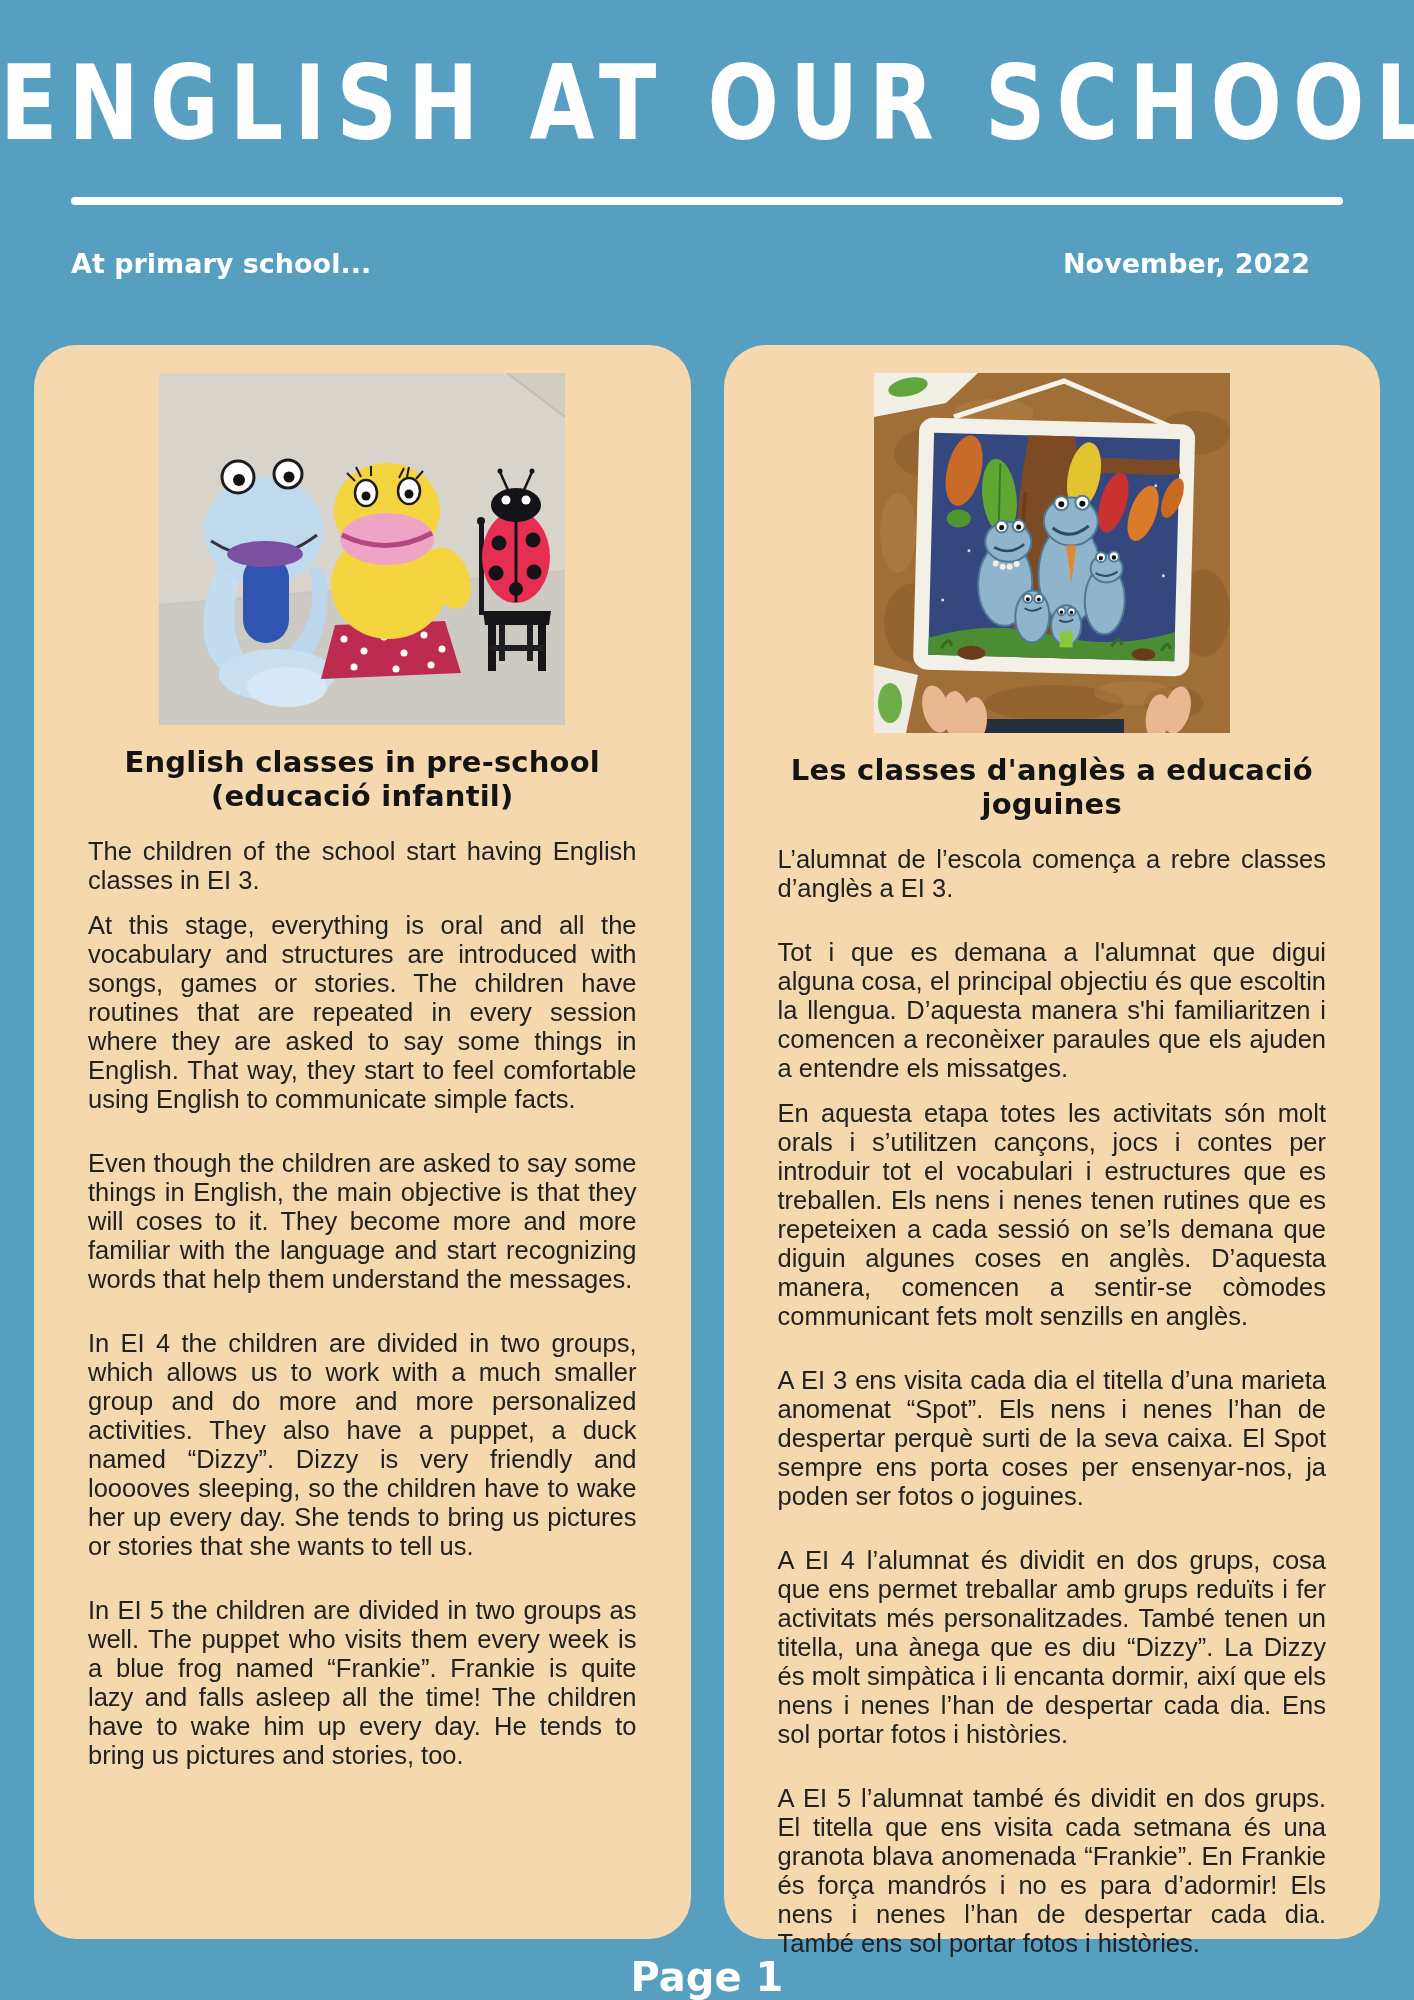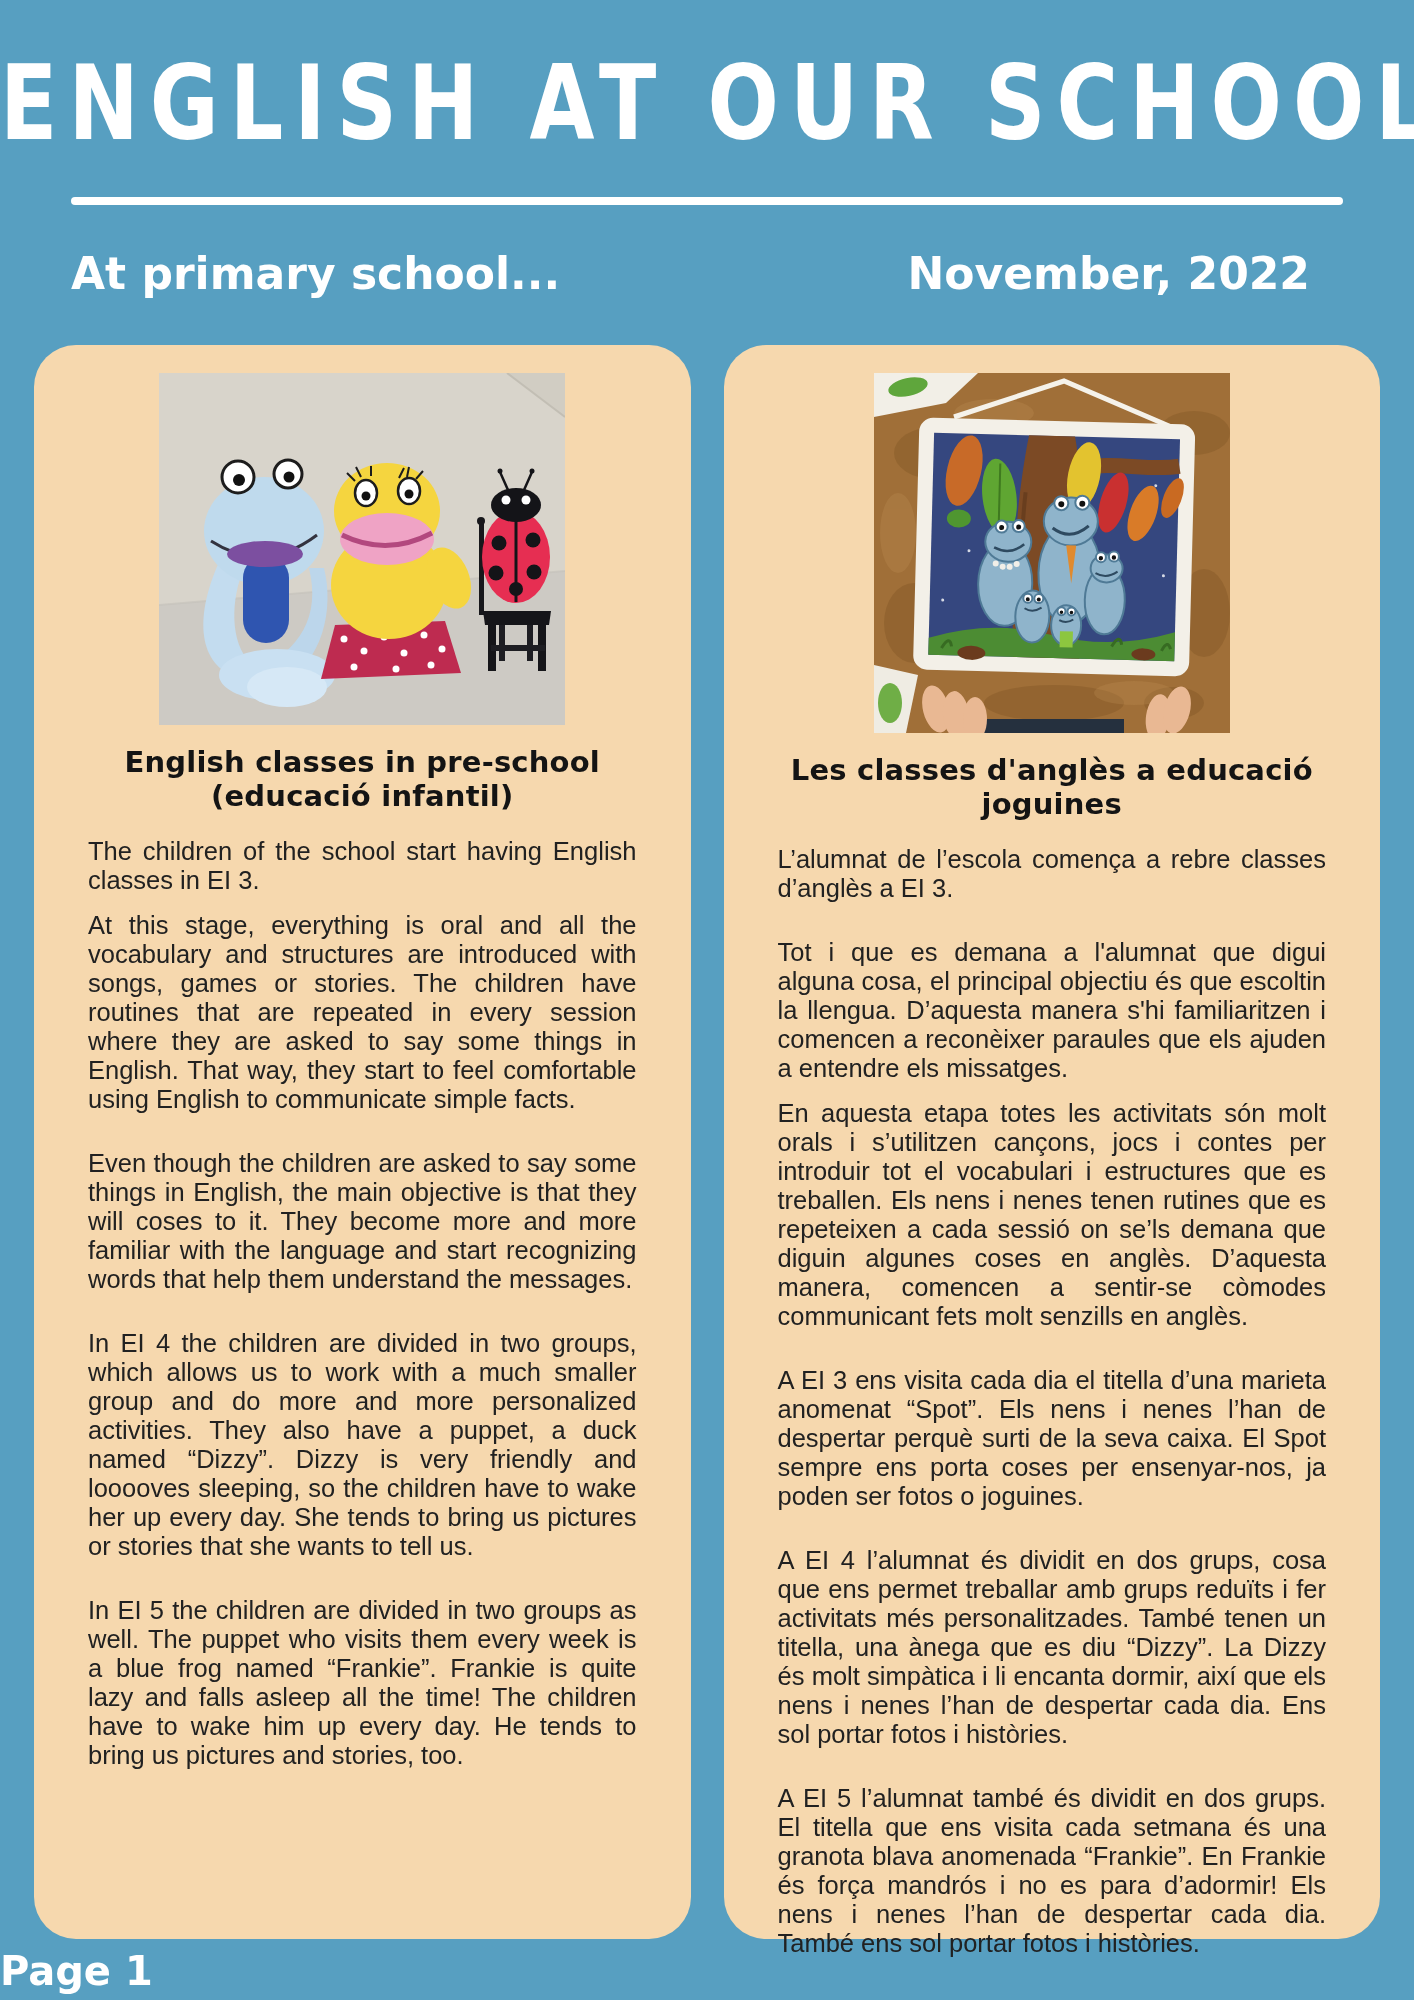--- a/index.html
+++ b/index.html
@@ -19,21 +19,21 @@
     transform:scale(1,1.22);transform-origin:top center;
     white-space:nowrap;
   }
   .title-rule{
     position:absolute;top:197px;left:71px;width:1272px;height:8px;
     background:#FFFFFF;border-radius:4px;
   }
   .subtitle-row{
     position:absolute;top:248px;left:71px;width:1239px;
     display:flex;justify-content:space-between;align-items:center;
-    color:#FFFFFF;font-size:44px;
+    color:#FFFFFF;font-size:27px;
   }
   
   .cards{
     position:absolute;top:345px;left:34px;width:1346px;height:1594px;
     display:flex;gap:33px;
   }
   .card{
     flex:1;background:#F6D8AE;border-radius:42px;
     padding:26px 38px 0 38px;box-sizing:border-box;
   }
@@ -44,22 +44,22 @@
   }
   .card-body{
     margin-top:24px;color:#212121;
     font-size:25.5px;line-height:29px;text-align:justify;
   }
   .para{margin:16px;}
   .para.gap{margin-top:35px;}
   .para.italic{}
   
   .page-number{
-    position:absolute;bottom:6px;left:0;width:100%;
-    text-align:left;color:#FFFFFF;font-size:40px;
+    position:absolute;bottom:0;left:0;width:100%;
+    text-align:center;color:#FFFFFF;font-size:40px;
   }
 </style>
 </head>
 <body>
 
 <div class="main-title hand">ENGLISH AT OUR SCHOOL</div>
 <div class="title-rule"></div>
 <div class="subtitle-row hand">
   <span>At primary school...</span>
   <span>November, 2022</span>

